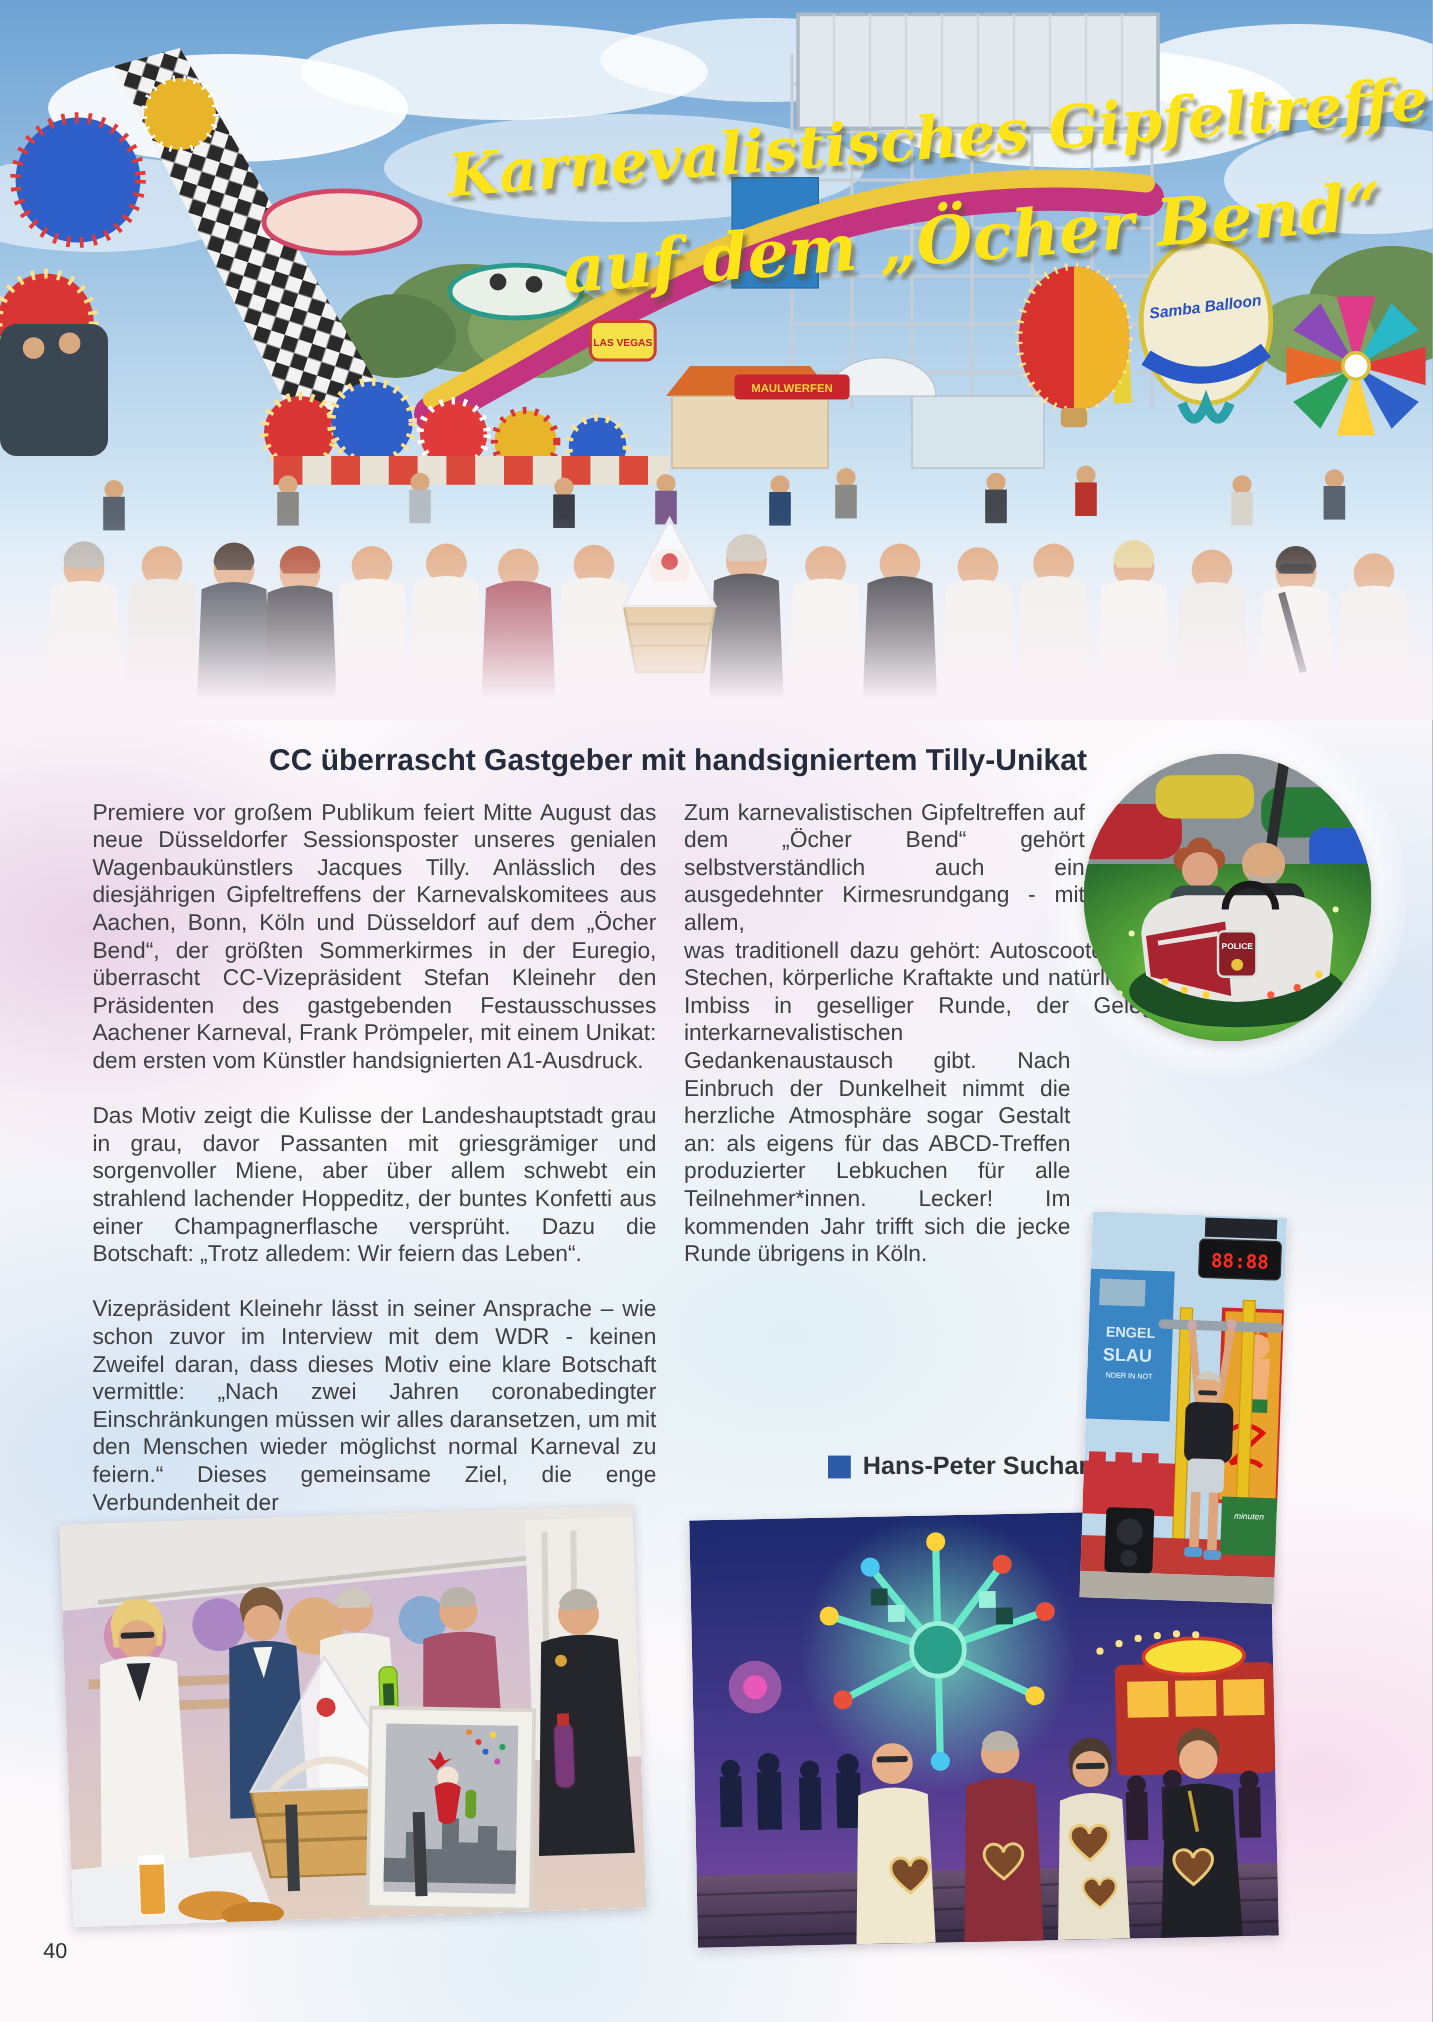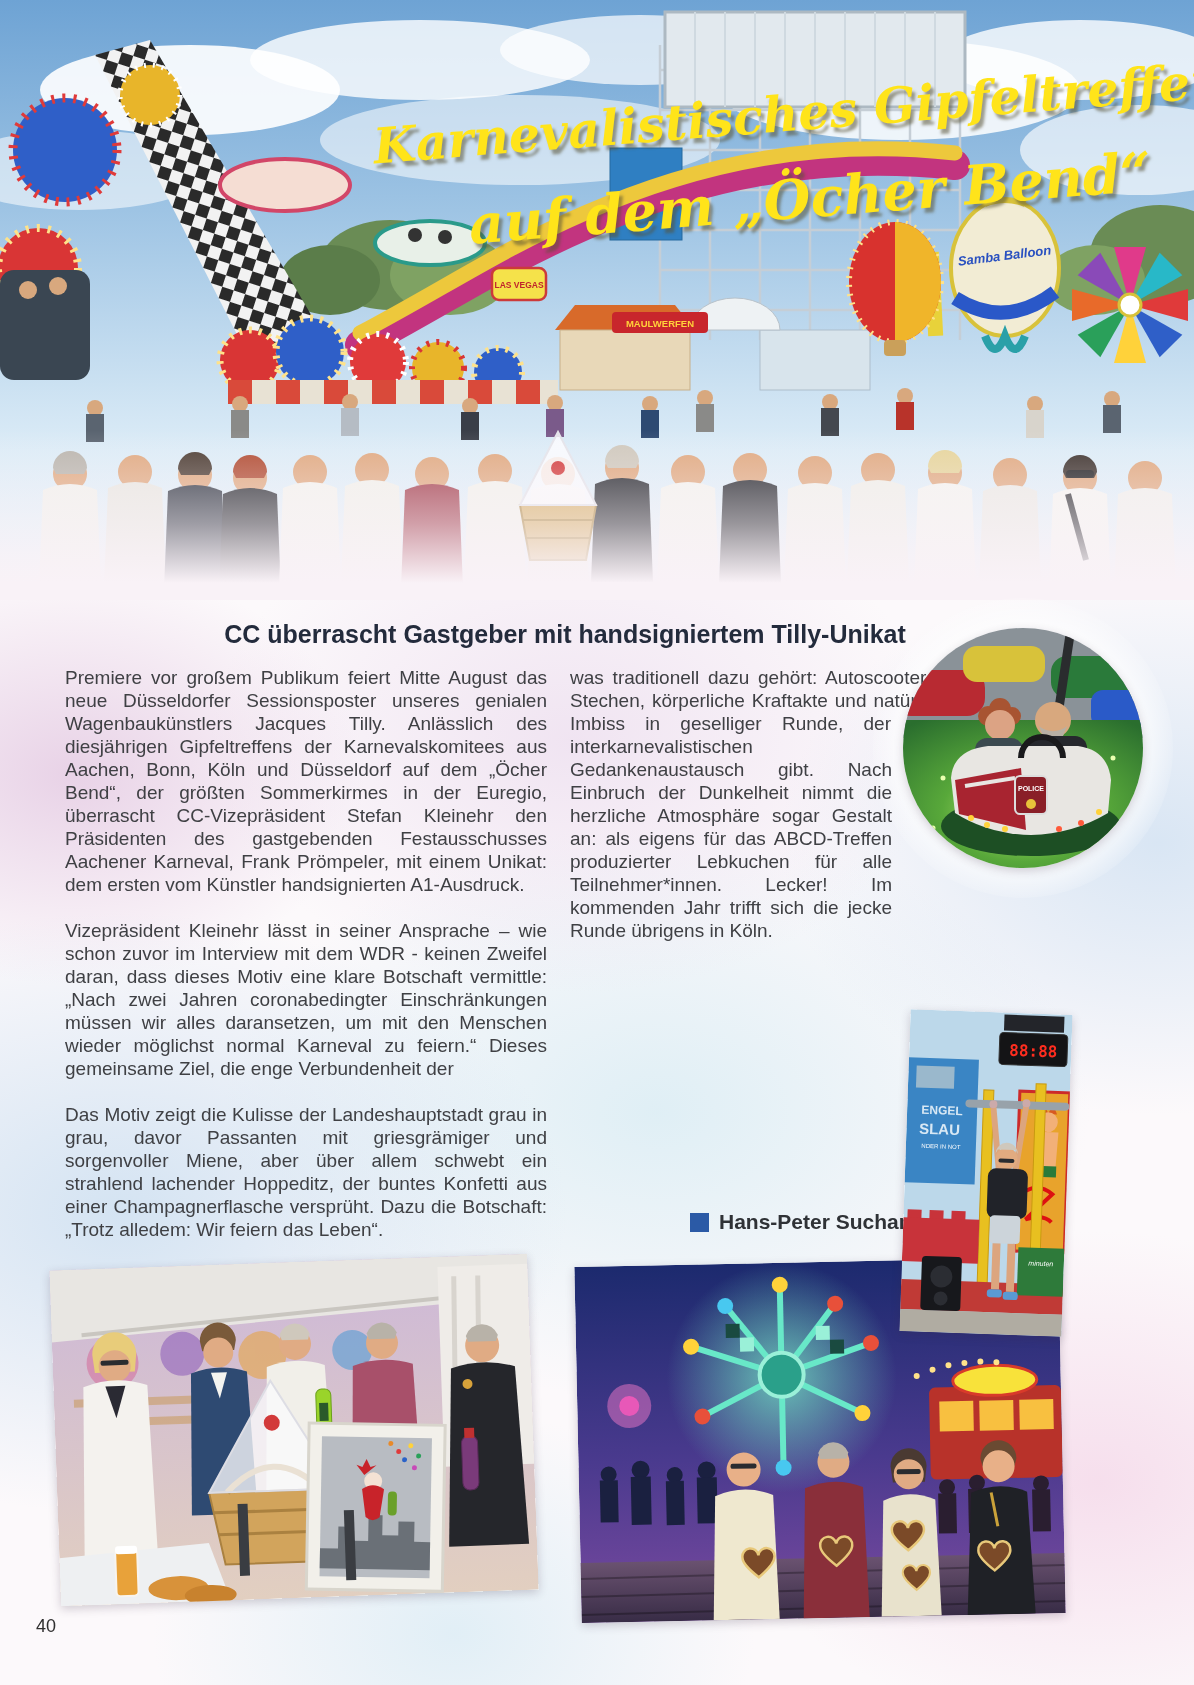--- a/index.html
+++ b/index.html
@@ -23,21 +23,21 @@
     font-family:"DejaVu Serif",serif;font-style:italic;font-weight:bold;
     color:#ffe41a;text-shadow:3px 5px 3px rgba(88,82,52,.55);
   }
   .headline.l1{top:84px;left:372px;font-size:49px;transform:rotate(-4.5deg);}
   .headline.l2{top:166px;left:468px;font-size:54px;transform:rotate(-4.5deg);}
   .subheading{
     position:absolute;z-index:3;top:620px;left:65px;width:1000px;text-align:center;
     font-size:25px;font-weight:bold;color:#232b3c;
   }
   .col{position:absolute;z-index:3;font-size:19px;line-height:23px;color:#3f4044;text-align:justify;}
-  .col p{margin:0 0 23px 0;}
+  .col p{margin:0 0 23px 12px;}
   .col p.nogap{margin:0;}
   .left-col{left:65px;top:666px;width:482px;}
   .right-col{left:570px;top:666px;width:500px;}
   .right-col .narrow{width:334px;}
   .right-col .wide{width:500px;}
   .right-col .narrow2{width:322px;}
   .author{
     position:absolute;z-index:3;left:690px;top:1210px;display:flex;align-items:center;gap:10px;
     font-weight:bold;font-size:21px;color:#2f3236;
   }
@@ -275,24 +275,25 @@
     </svg>
   </div>
 
   <div class="headline l1">Karnevalistisches Gipfeltreffen</div>
   <div class="headline l2">auf dem „Öcher Bend“</div>
 
   <div class="subheading">CC überrascht Gastgeber mit handsigniertem Tilly-Unikat</div>
 
   <div class="col left-col">
     <p>Premiere vor großem Publikum feiert Mitte August das neue Düsseldorfer Sessionsposter unseres genialen Wagenbaukünstlers Jacques Tilly. Anlässlich des diesjährigen Gipfeltreffens der Karnevalskomitees aus Aachen, Bonn, Köln und Düsseldorf auf dem „Öcher Bend“, der größten Sommerkirmes in der Euregio, überrascht CC-Vizepräsident Stefan Kleinehr den Präsidenten des gastgebenden Festausschusses Aachener Karneval, Frank Prömpeler, mit einem Unikat: dem ersten vom Künstler handsignierten A1-Ausdruck.</p>
+    <p>Das Motiv zeigt die Kulisse der Landeshauptstadt grau in grau, davor Passanten mit griesgrämiger und sorgenvoller Miene, aber über allem schwebt ein strahlend lachender Hoppeditz, der buntes Konfetti aus einer Champagnerflasche versprüht. Dazu die Botschaft: „Trotz alledem: Wir feiern das Leben“.</p>
     <p>Vizepräsident Kleinehr lässt in seiner Ansprache – wie schon zuvor im Interview mit dem WDR - keinen Zweifel daran, dass dieses Motiv eine klare Botschaft vermittle: „Nach zwei Jahren coronabedingter Einschränkungen müssen wir alles daransetzen, um mit den Menschen wieder möglichst normal Karneval zu feiern.“ Dieses gemeinsame Ziel, die enge Verbundenheit der</p>
-    <p>Das Motiv zeigt die Kulisse der Landeshauptstadt grau in grau, davor Passanten mit griesgrämiger und sorgenvoller Miene, aber über allem schwebt ein strahlend lachender Hoppeditz, der buntes Konfetti aus einer Champagnerflasche versprüht. Dazu die Botschaft: „Trotz alledem: Wir feiern das Leben“.</p>
   </div>
   <div class="col right-col">
+    <p class="narrow nogap">Zum karnevalistischen Gipfeltreffen auf dem „Öcher Bend“ gehört selbstverständlich auch ein ausgedehnter Kirmesrundgang - mit allem,</p>
     <p class="wide nogap">was traditionell dazu gehört: Autoscooter-Fahrten, Tattoo-Stechen, körperliche Kraftakte und natürlich ein herzhafter Imbiss in geselliger Runde, der Gelegenheit zum interkarnevalistischen</p>
     <p class="narrow2 nogap">Gedankenaustausch gibt. Nach Einbruch der Dunkelheit nimmt die herzliche Atmosphäre sogar Gestalt an: als eigens für das ABCD-Treffen produzierter Lebkuchen für alle Teilnehmer*innen. Lecker! Im kommenden Jahr trifft sich die jecke Runde übrigens in Köln.</p>
   </div>
 
   <div class="author">
     <span class="sq"></span>
     <span>Hans-Peter Suchand</span>
   </div>
 
   <div class="circle-glow"></div>

